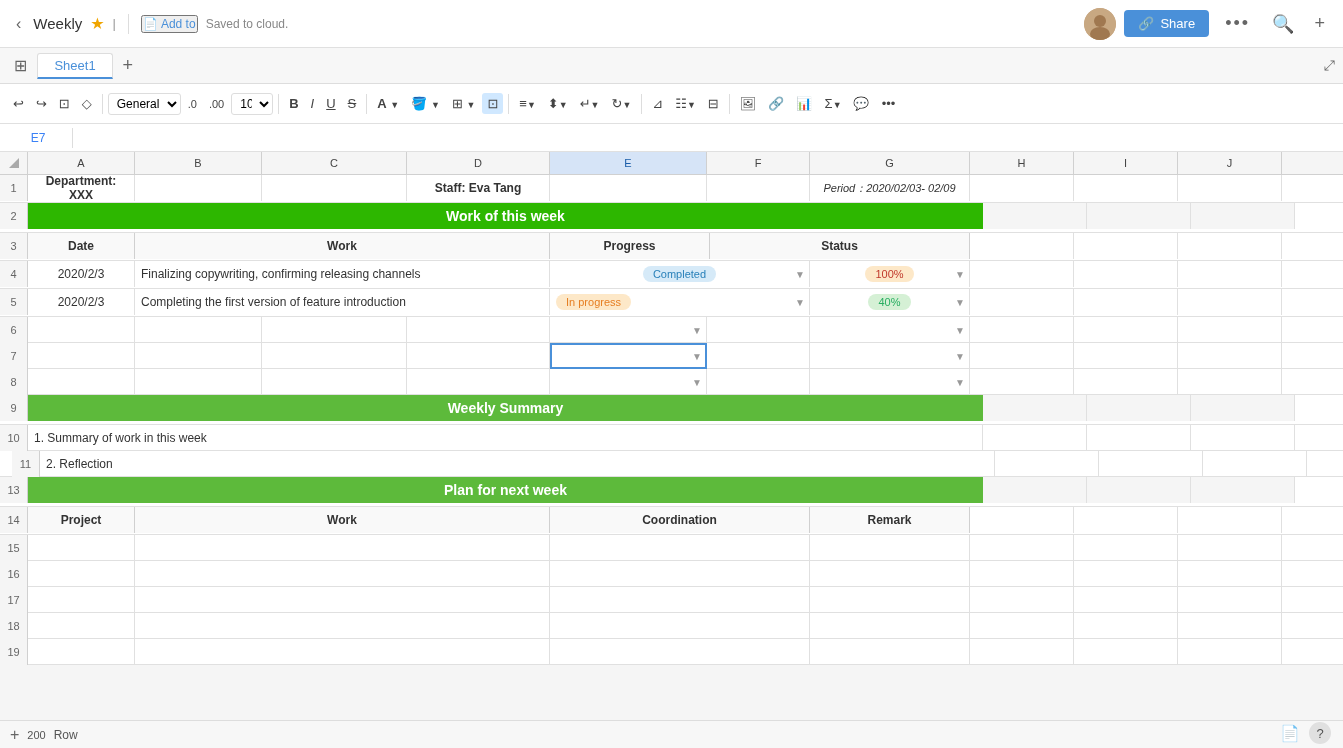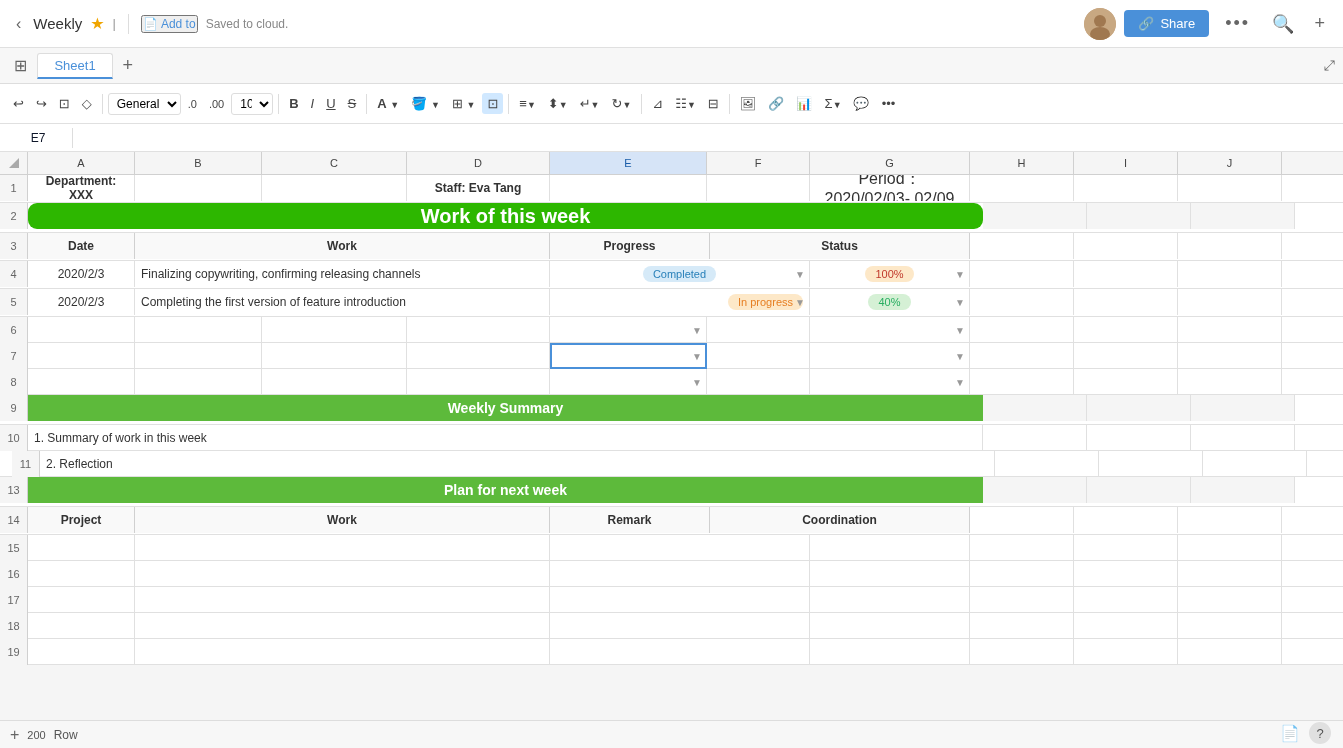--- a/index.html
+++ b/index.html
@@ -67,21 +67,21 @@
     
     #cellbar {
       height: 28px;
       background: #fff;
       border-bottom: 1px solid #e0e0e0;
       display: flex;
       align-items: center;
       padding: 0 8px;
       gap: 4px;
     }
-    #cellbar .cell-ref { width: 60px; border: none; font-size: 12px; color: #0f172a; text-align: center; font-weight: 500; }
+    #cellbar .cell-ref { width: 60px; border: none; font-size: 12px; color: #3b82f6; text-align: center; font-weight: 500; }
     #cellbar .cell-sep { width: 1px; height: 20px; background: #ddd; }
     #cellbar .formula-bar { flex: 1; border: none; font-size: 12px; color: #333; padding: 2px 4px; outline: none; }
 
     
     #spreadsheet {
       display: flex;
       flex-direction: column;
       background: #fff;
     }
 
@@ -340,29 +340,29 @@
     </div>
 
     <div class="sheet-row" style="height:28px;">
       <div class="row-num">1</div>
       <div class="cell w-a center bold" style="justify-content:center; font-size:12px;">Department: XXX</div>
       <div class="cell w-b"></div>
       <div class="cell w-c"></div>
       <div class="cell w-d center bold" style="justify-content:center;">Staff: Eva Tang</div>
       <div class="cell w-e"></div>
       <div class="cell w-f"></div>
-      <div class="cell w-g center" style="justify-content:center; font-size:16px;">Period：2020/02/03- 02/09</div>
+      <div class="cell w-g center" style="justify-content:center; font-size:11px;font-style:italic;">Period：2020/02/03- 02/09</div>
       <div class="cell w-h"></div>
       <div class="cell w-i"></div>
       <div class="cell w-j"></div>
     </div>
 
     <div class="sheet-row" style="height:30px;">
       <div class="row-num">2</div>
-      <div class="cell bold center" style="background:#2db700; color:#fff; font-weight:bold; font-size:20px; justify-content:center; width:955px; min-width:955px; border-right:none;border-radius:9px;">Work of this week</div>
+      <div class="cell bold center" style="background:#2db700; color:#fff; font-weight:bold; font-size:14px; justify-content:center; width:955px; min-width:955px; border-right:none;">Work of this week</div>
       <div class="cell w-h" style="background:#f5f5f5;"></div>
       <div class="cell w-i" style="background:#f5f5f5;"></div>
       <div class="cell w-j" style="background:#f5f5f5;"></div>
     </div>
 
     <div class="sheet-row" style="height:28px;">
       <div class="row-num">3</div>
       <div class="cell w-a center bold header-cell">Date</div>
       <div class="cell bold header-cell" style="width:415px; min-width:415px; justify-content:center; font-weight:bold; border-right:1px solid #d0d0d0;">Work</div>
       <div class="cell w-g center bold header-cell" style="width:160px; min-width:160px; justify-content:center;">Progress</div>
@@ -386,21 +386,21 @@
       </div>
       <div class="cell w-h"></div>
       <div class="cell w-i"></div>
       <div class="cell w-j"></div>
     </div>
 
     <div class="sheet-row" style="height:28px;">
       <div class="row-num">5</div>
       <div class="cell w-a center">2020/2/3</div>
       <div class="cell" style="width:415px; min-width:415px; font-size:12px;">Completing the first version of feature introduction</div>
-      <div class="cell w-e center" style="width:260px; min-width:260px; justify-content:flex-end; position:relative;">
+      <div class="cell w-e center" style="width:260px; min-width:260px; justify-content:flex-start; position:relative;">
         <span class="status-badge status-inprogress">In progress</span>
         <span class="dropdown-arrow">▼</span>
       </div>
       <div class="cell w-g center" style="width:160px; min-width:160px; justify-content:center; position:relative;">
         <span class="progress-badge progress-40">40%</span>
         <span class="dropdown-arrow">▼</span>
       </div>
       <div class="cell w-h"></div>
       <div class="cell w-i"></div>
       <div class="cell w-j"></div>
@@ -490,22 +490,22 @@
       <div class="cell bold center" style="background:#5dba3b; color:#fff; font-weight:bold; font-size:14px; justify-content:center; width:955px; min-width:955px; border-right:none;">Plan for next week</div>
       <div class="cell w-h" style="background:#f5f5f5;"></div>
       <div class="cell w-i" style="background:#f5f5f5;"></div>
       <div class="cell w-j" style="background:#f5f5f5;"></div>
     </div>
 
     <div class="sheet-row" style="height:28px;">
       <div class="row-num">14</div>
       <div class="cell w-a center bold header-cell">Project</div>
       <div class="cell bold header-cell" style="width:415px; min-width:415px; justify-content:center; font-weight:bold;">Work</div>
+      <div class="cell center bold header-cell" style="width:260px; min-width:260px; justify-content:center;">Coordination</div>
       <div class="cell w-g center bold header-cell" style="width:160px; min-width:160px; justify-content:center;">Remark</div>
-      <div class="cell center bold header-cell" style="width:260px; min-width:260px; justify-content:center;">Coordination</div>
       <div class="cell w-h"></div>
       <div class="cell w-i"></div>
       <div class="cell w-j"></div>
     </div>
 
     <div class="sheet-row" style="height:26px;">
       <div class="row-num">15</div>
       <div class="cell w-a"></div>
       <div class="cell" style="width:415px; min-width:415px;"></div>
       <div class="cell" style="width:260px; min-width:260px;"></div>

